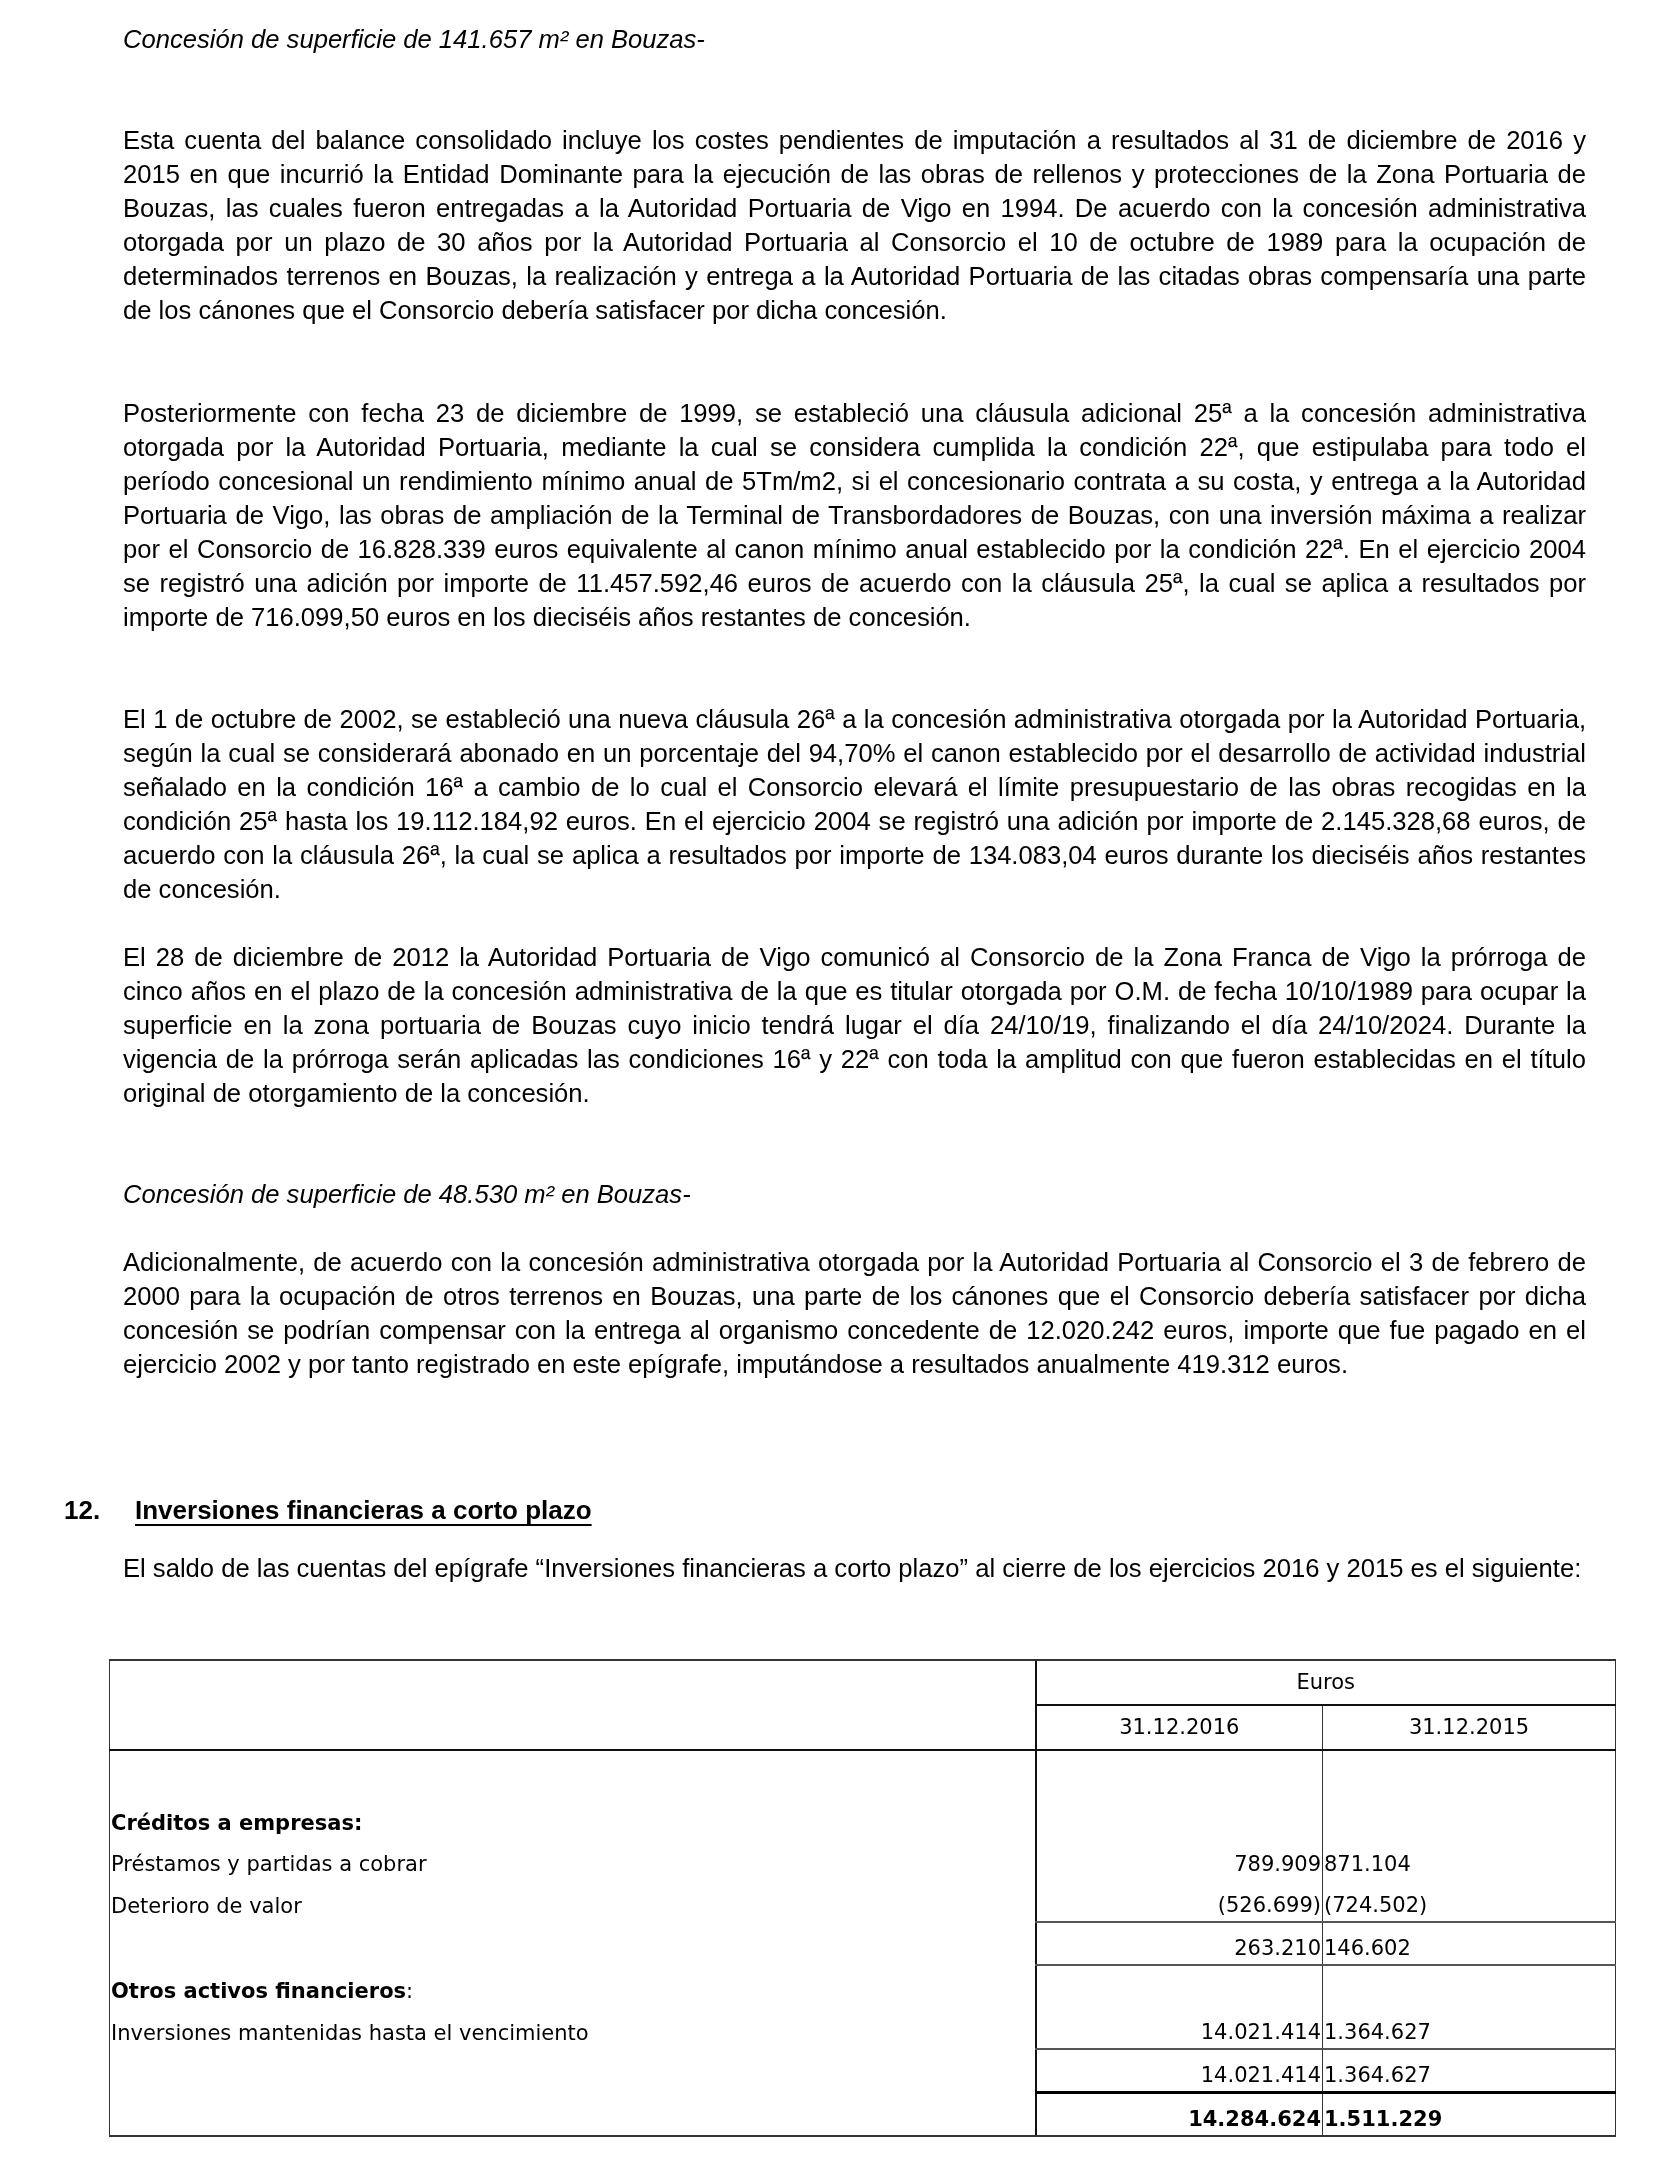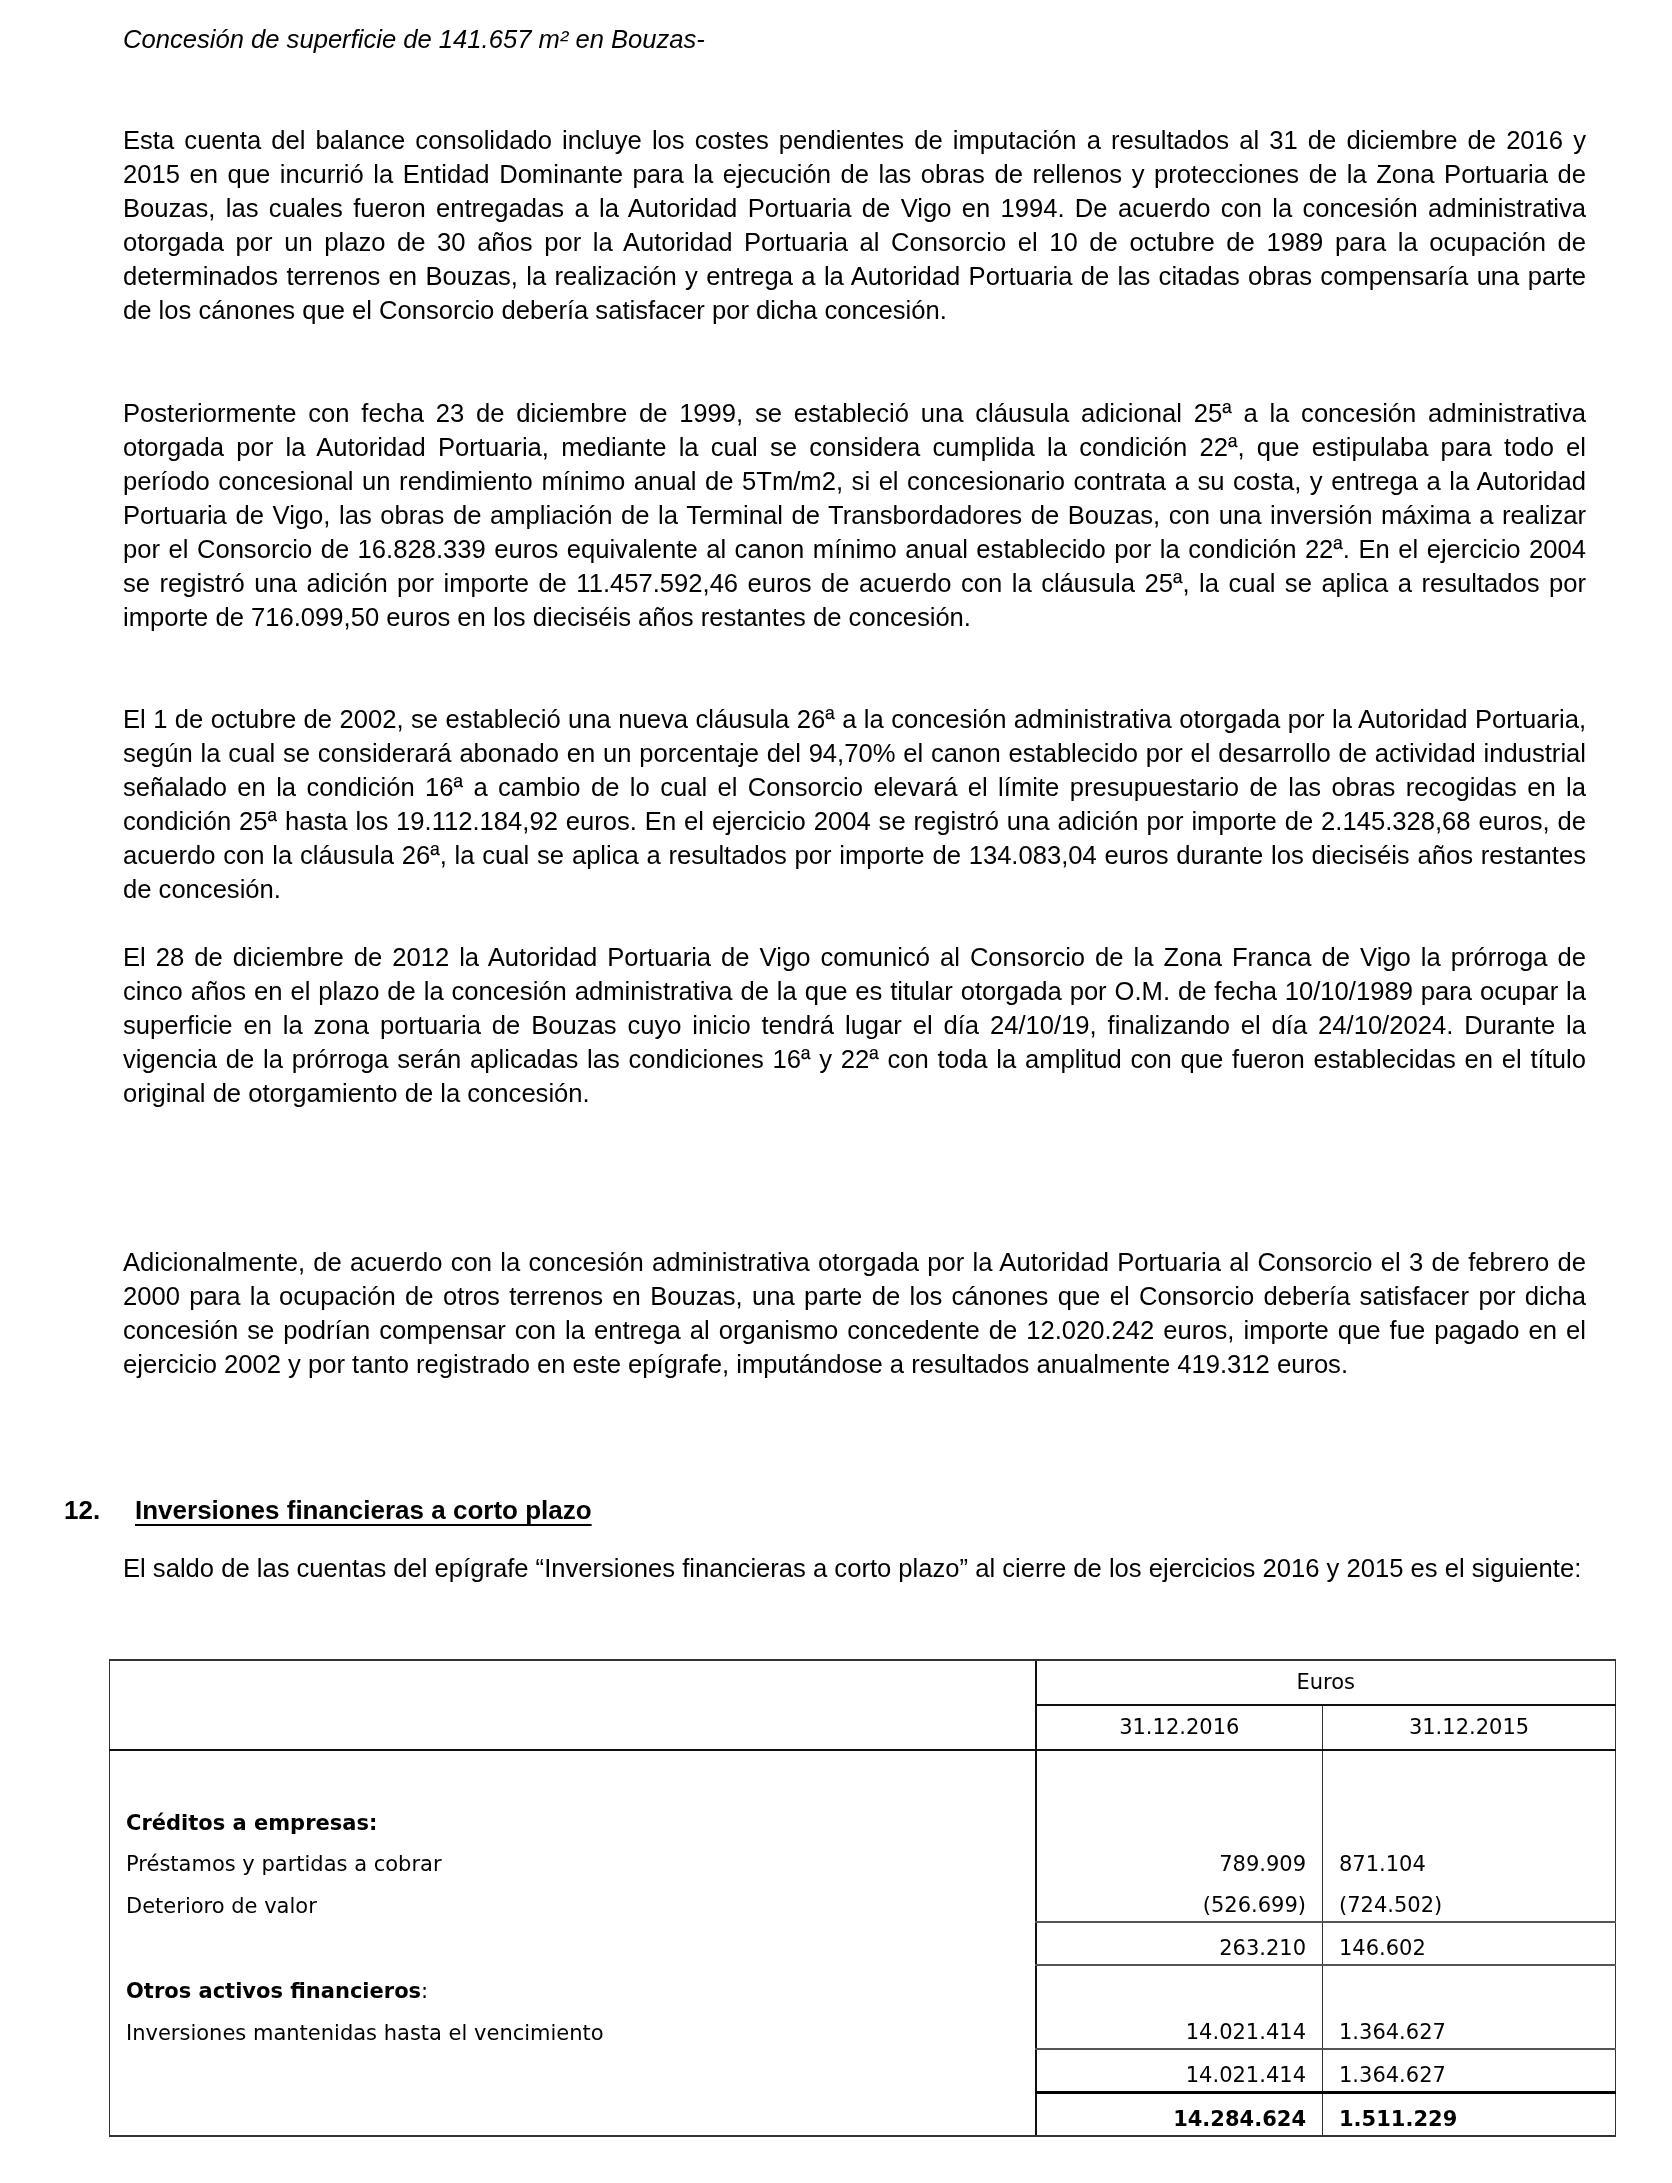--- a/index.html
+++ b/index.html
@@ -35,21 +35,21 @@
     position: absolute;
     left: 109px;
     top: 1659px;
     width: 1505px;
     border-collapse: collapse;
     font-family: "DejaVu Sans", sans-serif;
     font-size: 21px;
     table-layout: fixed;
   }
   .fin-table td {
-    padding: 0 16px;
+    padding: 0 1px;
     vertical-align: bottom;
     height: 41px;
     line-height: 31px;
   }
   .fin-table col.c1 { width: 926px; }
   .fin-table col.c2 { width: 287px; }
   .fin-table col.c3 { width: 293px; }
   .outer-top td { border-top: 2.4px double #333; }
   .fin-table .lbl { border-left: 1.6px solid #333; }
   .fin-table .v1 { border-left: 2.4px solid #111; border-right: 1.6px solid #333; text-align: right; }
@@ -74,20 +74,21 @@
   <p class="body-text subhead" style="top:22px;">Concesión de superficie de 141.657 m² en Bouzas-</p>
 
   <p class="body-text last-left" style="top:123px;">Esta cuenta del balance consolidado incluye los costes pendientes de imputación a resultados al 31 de diciembre de 2016 y 2015 en que incurrió la Entidad Dominante para la ejecución de las obras de rellenos y protecciones de la Zona Portuaria de Bouzas, las cuales fueron entregadas a la Autoridad Portuaria de Vigo en 1994. De acuerdo con la concesión administrativa otorgada por un plazo de 30 años por la Autoridad Portuaria al Consorcio el 10 de octubre de 1989 para la ocupación de determinados terrenos en Bouzas, la realización y entrega a la Autoridad Portuaria de las citadas obras compensaría una parte de los cánones que el Consorcio debería satisfacer por dicha concesión.</p>
 
   <p class="body-text last-left" style="top:396px;">Posteriormente con fecha 23 de diciembre de 1999, se estableció una cláusula adicional 25ª a la concesión administrativa otorgada por la Autoridad Portuaria, mediante la cual se considera cumplida la condición 22ª, que estipulaba para todo el período concesional un rendimiento mínimo anual de 5Tm/m2, si el concesionario contrata a su costa, y entrega a la Autoridad Portuaria de Vigo, las obras de ampliación de la Terminal de Transbordadores de Bouzas, con una inversión máxima a realizar por el Consorcio de 16.828.339 euros equivalente al canon mínimo anual establecido por la condición 22ª. En el ejercicio 2004 se registró una adición por importe de 11.457.592,46 euros de acuerdo con la cláusula 25ª, la cual se aplica a resultados por importe de 716.099,50 euros en los dieciséis años restantes de concesión.</p>
 
   <p class="body-text last-left" style="top:702px;">El 1 de octubre de 2002, se estableció una nueva cláusula 26ª a la concesión administrativa otorgada por la Autoridad Portuaria, según la cual se considerará abonado en un porcentaje del 94,70% el canon establecido por el desarrollo de actividad industrial señalado en la condición 16ª a cambio de lo cual el Consorcio elevará el límite presupuestario de las obras recogidas en la condición 25ª hasta los 19.112.184,92 euros. En el ejercicio 2004 se registró una adición por importe de 2.145.328,68 euros, de acuerdo con la cláusula 26ª, la cual se aplica a resultados por importe de 134.083,04 euros durante los dieciséis años restantes de concesión.</p>
 
   <p class="body-text last-left" style="top:940px;">El 28 de diciembre de 2012 la Autoridad Portuaria de Vigo comunicó al Consorcio de la Zona Franca de Vigo la prórroga de cinco años en el plazo de la concesión administrativa de la que es titular otorgada por O.M. de fecha 10/10/1989 para ocupar la superficie en la zona portuaria de Bouzas cuyo inicio tendrá lugar el día 24/10/19, finalizando el día 24/10/2024. Durante la vigencia de la prórroga serán aplicadas las condiciones 16ª y 22ª con toda la amplitud con que fueron establecidas en el título original de otorgamiento de la concesión.</p>
 
+  <p class="body-text subhead" style="top:1177px;">Concesión de superficie de 48.530 m² en Bouzas-</p>
 
   <p class="body-text last-left" style="top:1245px;">Adicionalmente, de acuerdo con la concesión administrativa otorgada por la Autoridad Portuaria al Consorcio el 3 de febrero de 2000 para la ocupación de otros terrenos en Bouzas, una parte de los cánones que el Consorcio debería satisfacer por dicha concesión se podrían compensar con la entrega al organismo concedente de 12.020.242 euros, importe que fue pagado en el ejercicio 2002 y por tanto registrado en este epígrafe, imputándose a resultados anualmente 419.312 euros.</p>
 
   <h2 class="section-heading"><span class="num">12.</span><span>Inversiones financieras a corto plazo</span></h2>
 
   <p class="body-text last-left" style="top:1551px;">El saldo de las cuentas del epígrafe “Inversiones financieras a corto plazo” al cierre de los ejercicios 2016 y 2015 es el siguiente:</p>
 
   <table class="fin-table">
     <colgroup>
         <col class="c1">

